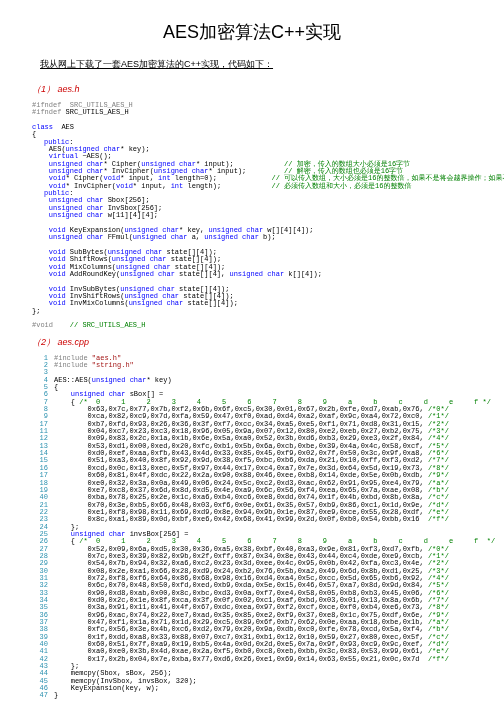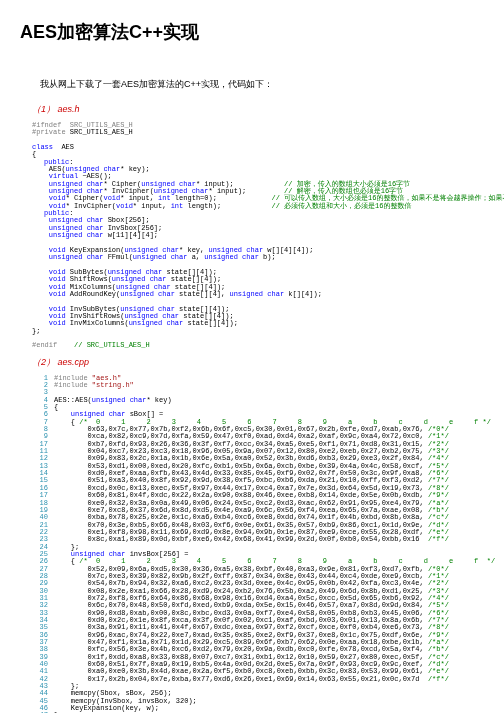--- a/index.html
+++ b/index.html
@@ -6,30 +6,31 @@
     margin: 0;
     padding: 20px;
     font-family: "SimSun", "宋体", "Microsoft YaHei", sans-serif;
     background: #fff;
     width: 504px;
     box-sizing: border-box;
     font-size: 9px;
     color: #000;
   }
   h1 {
-    text-align: left;
+    text-align: center;
     font-size: 18px;
-    font-weight: bold;
-    margin: 0 0 34px 0;
+    font-weight: normal;
+    margin: 0 0 14px 0;
     color: #000;
   }
   .intro {
     font-size: 9px;
     margin: 8px 0 12px 20px;
     color: #000;
+    text-decoration: underline;
   }
   .section-title {
     color: #c00;
     font-size: 9px;
     margin: 6px 0 6px 12px;
     font-style: italic;
   }
   .code-block {
     font-family: "Consolas", "Courier New", monospace;
     font-size: 7px;
@@ -65,21 +66,21 @@
 </head>
 <body>
 
 <h1>AES加密算法C++实现</h1>
 
 <p class="intro">我从网上下载了一套AES加密算法的C++实现，代码如下：</p>
 
 <p class="section-title">（1） aes.h</p>
 
 <div class="code-block" id="header-block"><span class="pp">#ifndef  SRC_UTILS_AES_H</span>
-<span class="pp">#private</span> SRC_UTILS_AES_H
+<span class="pp">#ifndef</span> SRC_UTILS_AES_H
 
 <span class="keyword">class</span>  AES
 {
 <span class="access">public</span>:
     AES(<span class="type">unsigned</span> <span class="type">char</span>* key);
     <span class="keyword">virtual</span> ~AES();
     <span class="type">unsigned</span> <span class="type">char</span>* Cipher(<span class="type">unsigned</span> <span class="type">char</span>* input);            <span class="comment">// 加密，传入的数组大小必须是16字节</span>
     <span class="type">unsigned</span> <span class="type">char</span>* InvCipher(<span class="type">unsigned</span> <span class="type">char</span>* input);         <span class="comment">// 解密，传入的数组也必须是16字节</span>
     <span class="type">void</span>* Cipher(<span class="type">void</span>* input, <span class="type">int</span> length=0);             <span class="comment">// 可以传入数组，大小必须是16的整数倍，如果不是将会越界操作；如果不传length而默认为0，那么将按照字符串处理，遇'\0'结束</span>
     <span class="type">void</span>* InvCipher(<span class="type">void</span>* input, <span class="type">int</span> length);            <span class="comment">// 必须传入数组和大小，必须是16的整数倍</span>
@@ -94,21 +95,21 @@
     <span class="type">void</span> SubBytes(<span class="type">unsigned</span> <span class="type">char</span> state[][4]);
     <span class="type">void</span> ShiftRows(<span class="type">unsigned</span> <span class="type">char</span> state[][4]);
     <span class="type">void</span> MixColumns(<span class="type">unsigned</span> <span class="type">char</span> state[][4]);
     <span class="type">void</span> AddRoundKey(<span class="type">unsigned</span> <span class="type">char</span> state[][4], <span class="type">unsigned</span> <span class="type">char</span> k[][4]);
 
     <span class="type">void</span> InvSubBytes(<span class="type">unsigned</span> <span class="type">char</span> state[][4]);
     <span class="type">void</span> InvShiftRows(<span class="type">unsigned</span> <span class="type">char</span> state[][4]);
     <span class="type">void</span> InvMixColumns(<span class="type">unsigned</span> <span class="type">char</span> state[][4]);
 };
 
-<span class="pp">#endif</span>    <span class="comment">// SRC_UTILS_AES_H</span></div>
+<span class="pp">#void</span>    <span class="comment">// SRC_UTILS_AES_H</span></div>
 
 <p class="section-title">（2） aes.cpp</p>
 
 <table class="ln-table" id="cpp-block">
     <tbody>
       <tr>
         <td class="ln-col">1</td>
         <td><span class="pp">#include</span> <span class="string">"aes.h"</span></td>
       </tr>
       <tr>

